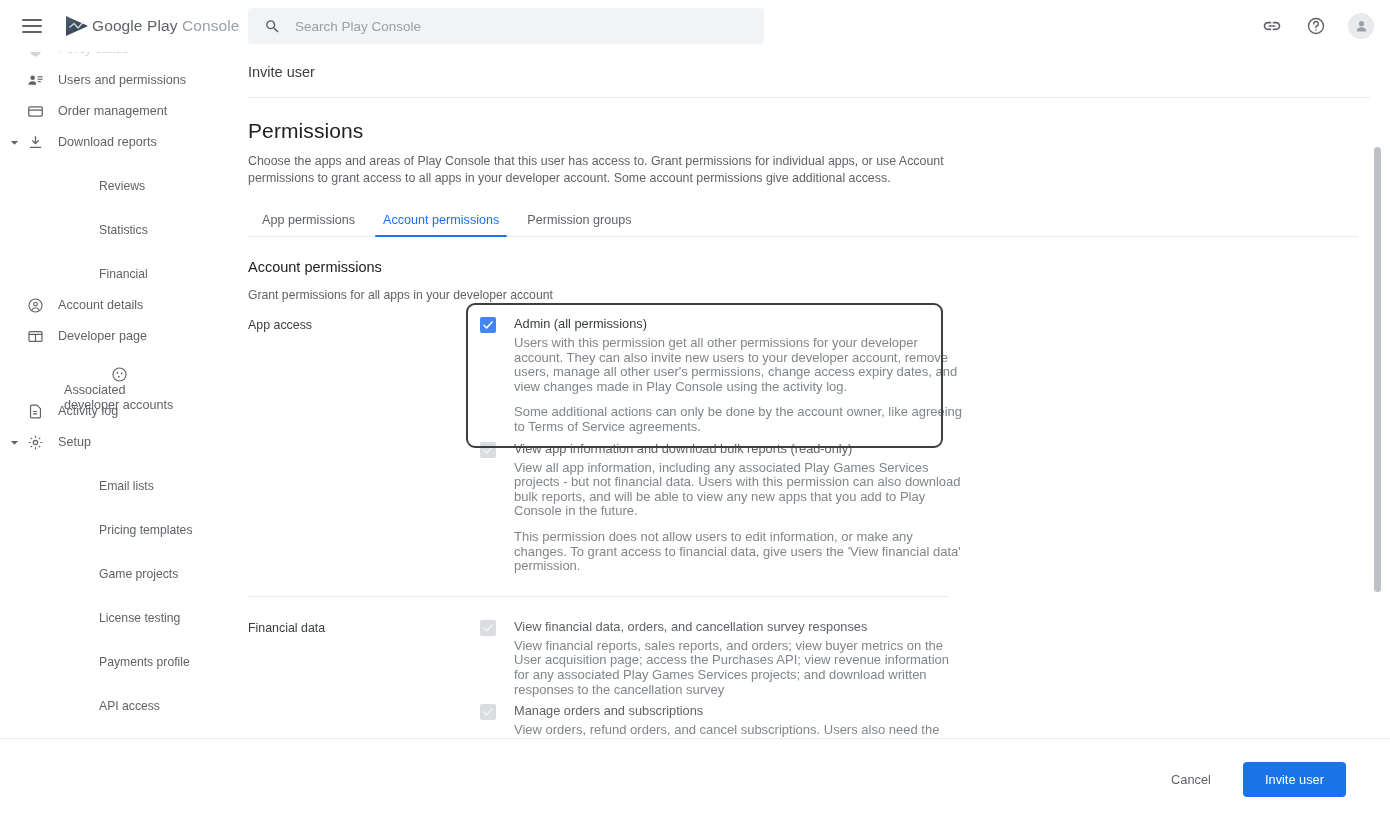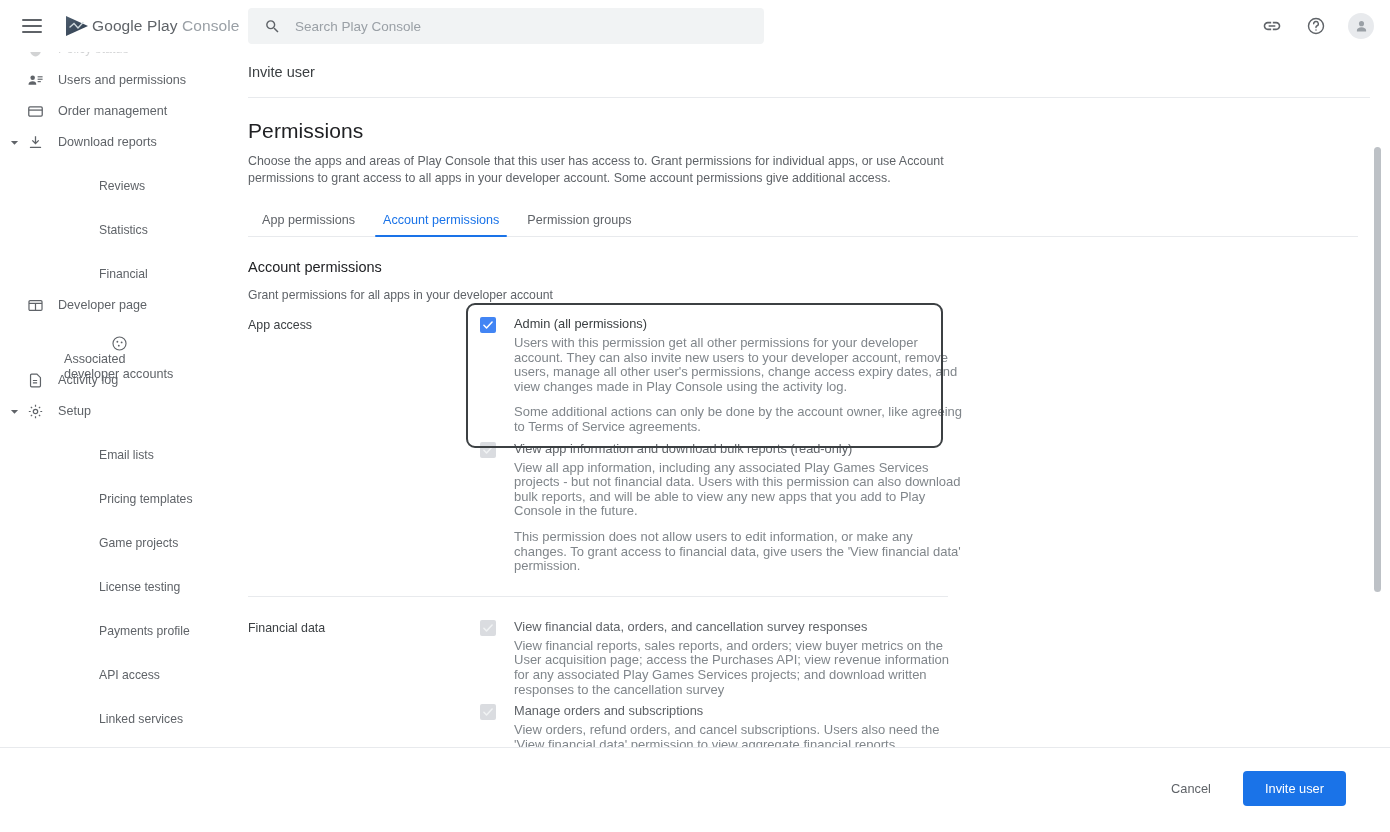--- a/index.html
+++ b/index.html
@@ -118,21 +118,21 @@
 
   
   .scrolltrack { position: absolute; right: 9px; top: 95px; width: 7px; height: 650px; }
   .scrollthumb {
     position: absolute; top: 0; left: 0; width: 7px; height: 445px;
     background: #bdc1c6; border-radius: 4px; cursor: pointer;
   }
 
   
   .footer {
-    position: absolute; left: 0; bottom: 3px; width: 1390px; height: 82px;
+    position: absolute; left: 0; bottom: 12px; width: 1390px; height: 82px;
     background: #ffffff; border-top: 1px solid #e8eaed;
     display: flex; align-items: center; justify-content: flex-end; padding-right: 44px; gap: 18px;
   }
   .btn-text {
     font-size: 12.8px; color: #5f6368; padding: 9px 14px; cursor: pointer;
     border: none; background: transparent; font-family: inherit; border-radius: 4px;
   }
   .btn-primary {
     font-size: 12.8px; color: #ffffff; background: #1a73e8; border: none;
     padding: 10px 22px; border-radius: 4px; cursor: pointer; font-family: inherit;
@@ -273,20 +273,35 @@
         <span class="nav-label">Statistics</span>
       </div>
       <div class="nav-row sub">
         <span class="nav-caret empty">
           <svg width="9" height="9" viewBox="0 0 10 10" fill="#5f6368">
             <path d="M1 3.2h8L5 7.6z"></path>
           </svg>
         </span>
         <span class="nav-icon"></span>
         <span class="nav-label">Financial</span>
+      </div>
+      <div class="nav-row">
+        <span class="nav-caret empty">
+          <svg width="9" height="9" viewBox="0 0 10 10" fill="#5f6368">
+            <path d="M1 3.2h8L5 7.6z"></path>
+          </svg>
+        </span>
+        <span class="nav-icon">
+          <svg width="17" height="17" viewBox="0 0 24 24" fill="none" stroke="#5f6368" stroke-width="1.6">
+            <circle cx="12" cy="12" r="9.2"></circle>
+            <circle cx="12" cy="10" r="2.6"></circle>
+            <path d="M6.8 18.4c1-2.2 2.9-3.3 5.2-3.3s4.2 1.1 5.2 3.3"></path>
+          </svg>
+        </span>
+        <span class="nav-label">Account details</span>
       </div>
       <div class="nav-row">
         <span class="nav-caret empty">
           <svg width="9" height="9" viewBox="0 0 10 10" fill="#5f6368">
             <path d="M1 3.2h8L5 7.6z"></path>
           </svg>
         </span>
         <span class="nav-icon">
           <svg width="17" height="17" viewBox="0 0 24 24" fill="none" stroke="#5f6368" stroke-width="1.7">
             <rect x="2.8" y="5" width="18.4" height="14" rx="1.6"></rect>

